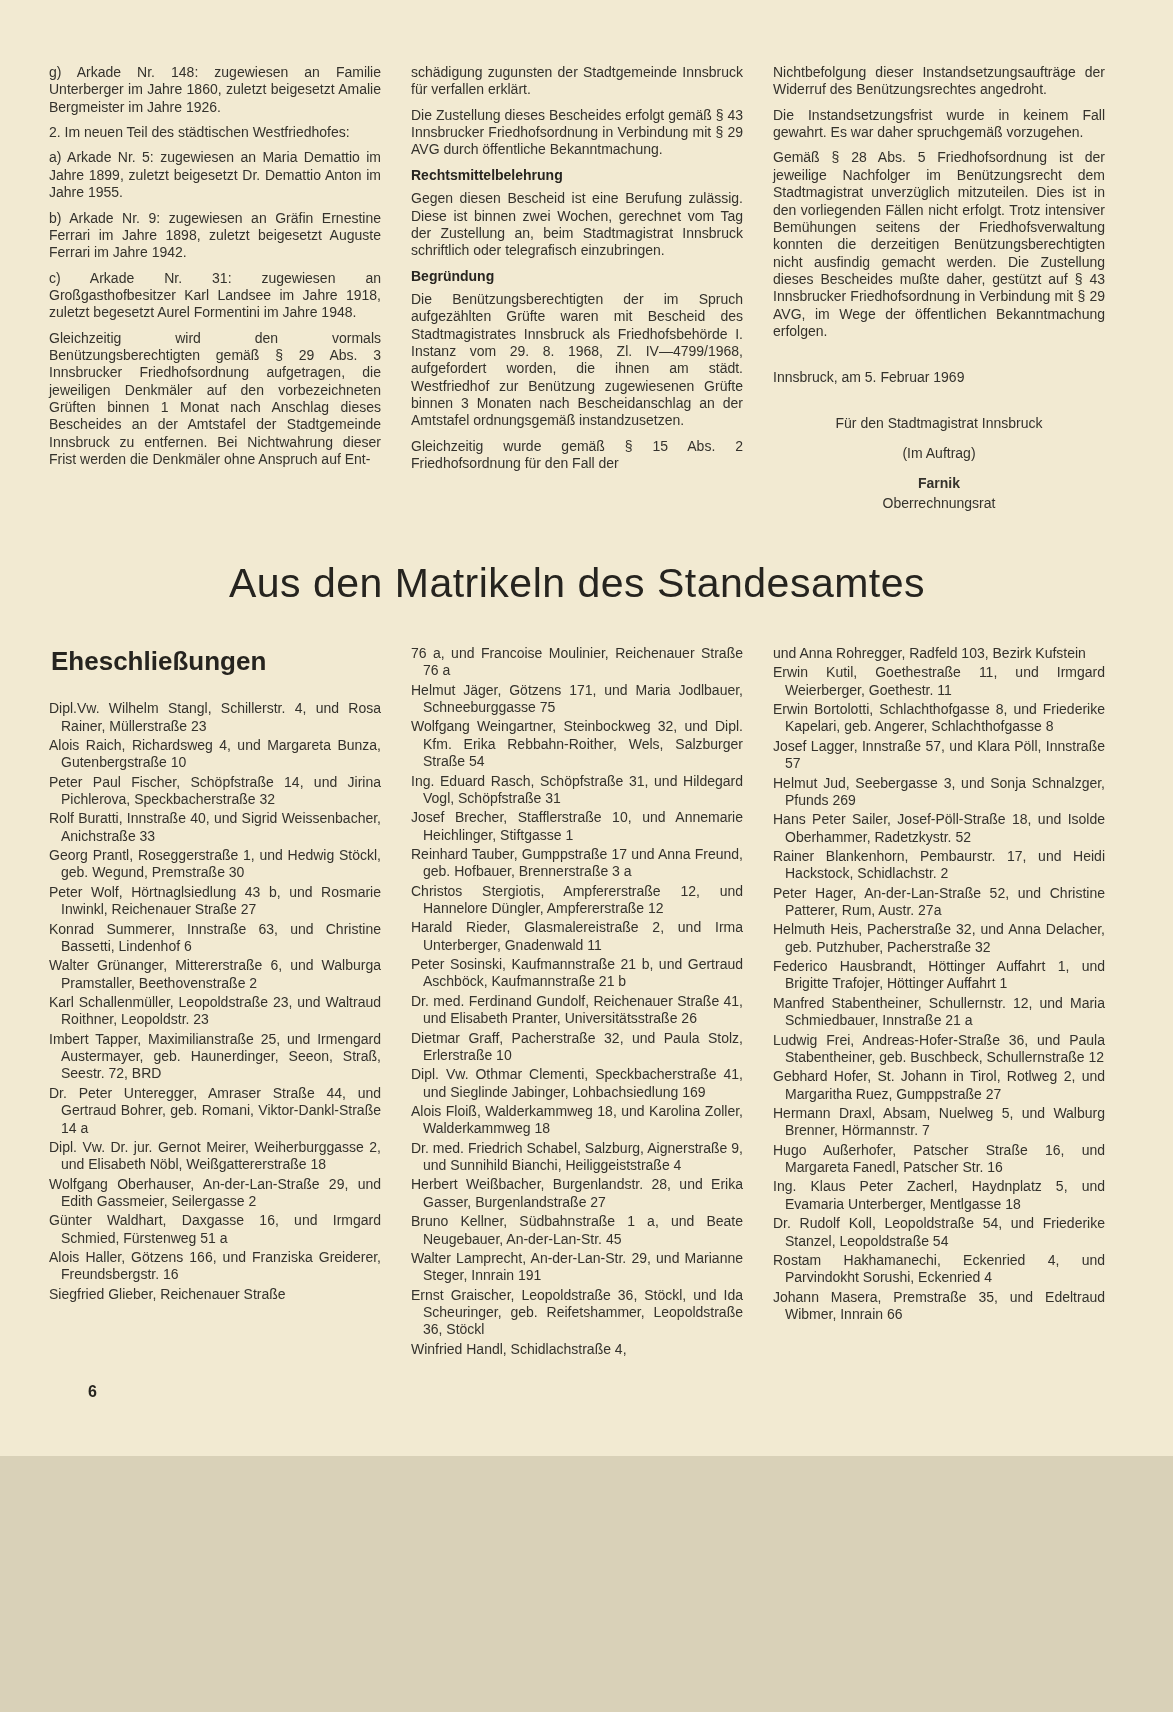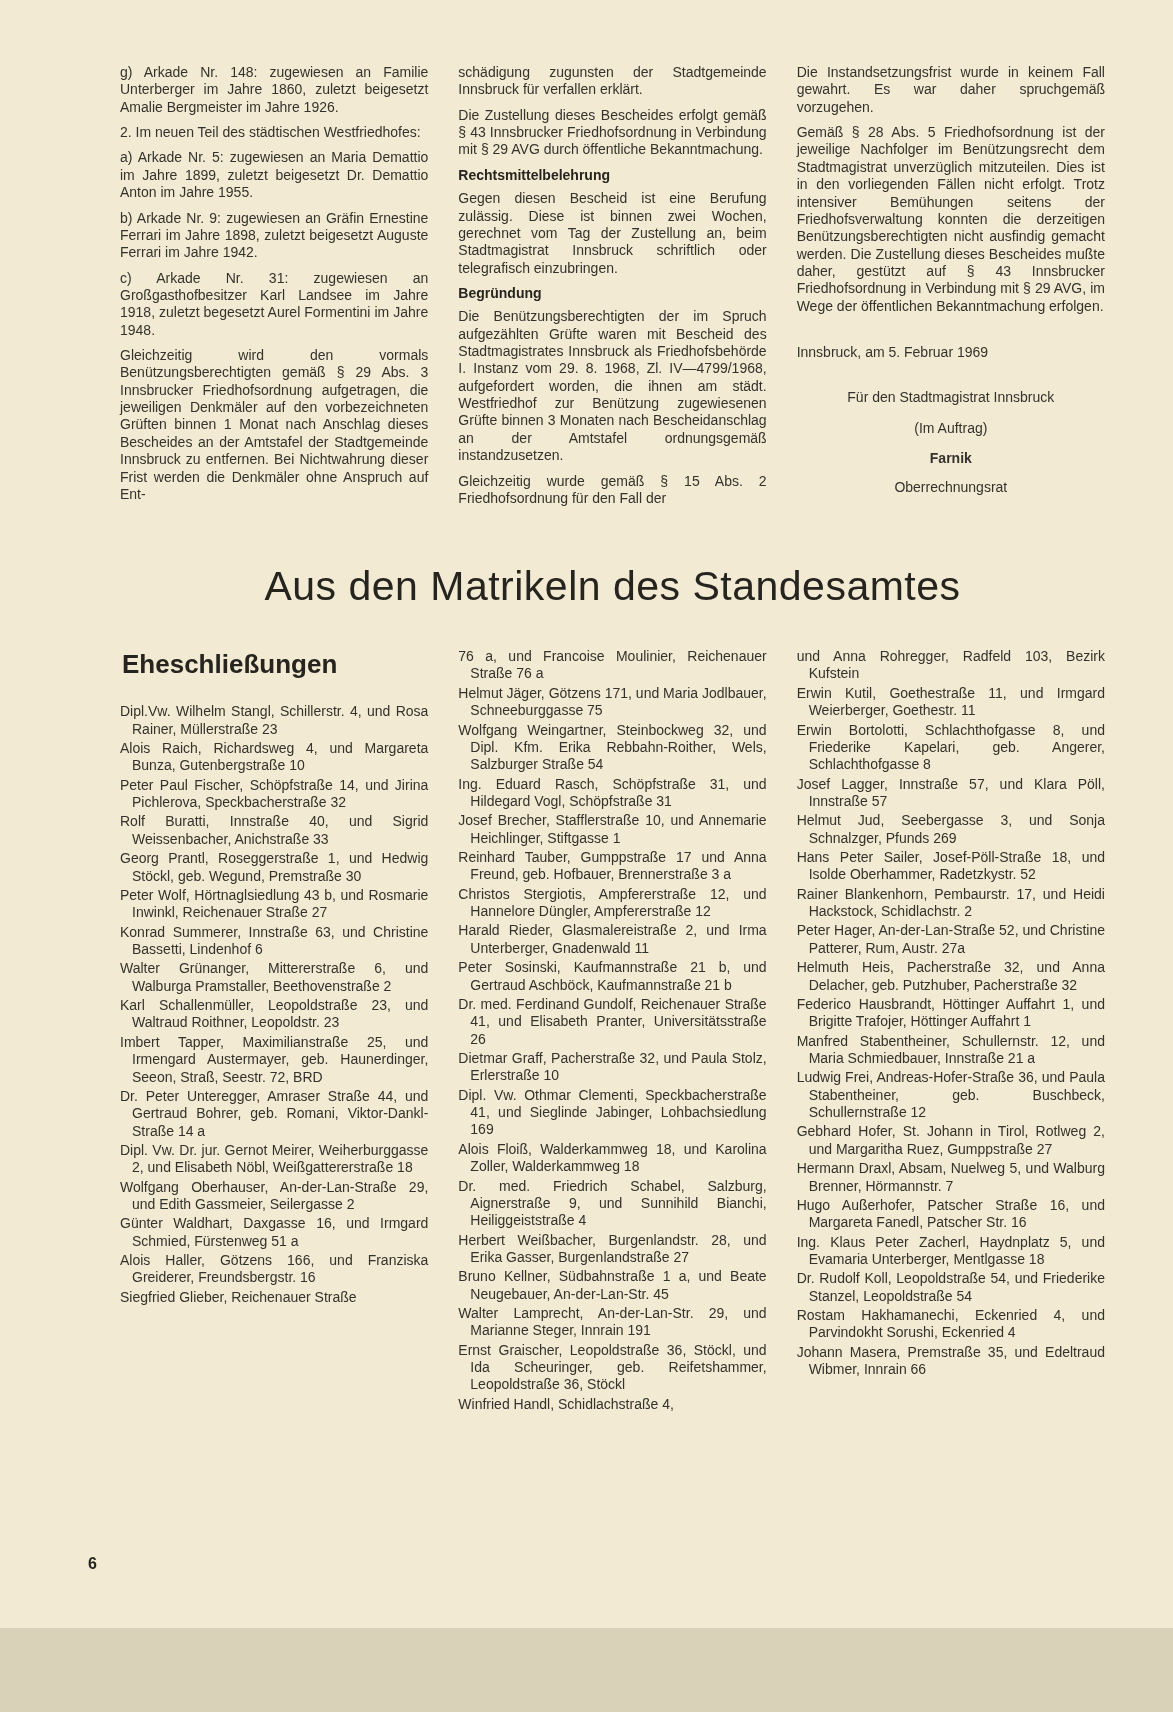--- a/index.html
+++ b/index.html
@@ -2,38 +2,38 @@
 <html lang="de" style="--paper: #f2ead2; --ink: #34322c; --heading: #26241f;"><head>
 <meta charset="utf-8">
 <style>
   * { margin:0; padding:0; box-sizing:border-box; }
   html, body { background:#d9d1b8; }
   body { font-family:"Liberation Sans","DejaVu Sans",sans-serif; }
 
   .page {
     position:relative;
     width:1173px;
-    height:1628px;
+    height:1456px;
     margin:0 auto;
     background:var(--paper,#f2ead2);
     color:var(--ink,#34322c);
-    padding:64px 68px 40px 120px;
+    padding:64px 68px 40px 49px;
     overflow:hidden;
     font-size:14px;
     line-height:1.24;
   }
 
   .cols { display:flex; gap:30px; }
   .col  { flex:1 1 0; min-width:0; }
 
   .blk-p    { text-align:justify; hyphens:auto; -webkit-hyphens:auto; margin-bottom:8px; }
   .blk-h    { font-size:14px; font-weight:bold; color:var(--heading,#26241f); margin:8px 0 6px; }
   .blk-date { margin:29px 0 28px; }
   .blk-sig  { text-align:center; margin-bottom:13px; }
-  .blk-sigb { text-align:center; font-weight:bold; margin-bottom:12px; }
+  .blk-sigb { text-align:center; font-weight:bold; margin-bottom:2px; }
   .blk-sig:last-child { margin-bottom:0; }
 
   .main-heading {
     text-align:center;
     font-size:41px;
     font-weight:normal;
     color:var(--heading,#26241f);
     letter-spacing:0.5px;
     margin:46px 0 36px;
   }
@@ -79,20 +79,21 @@
     <div class="col">
         <p class="blk-p">schädigung zugunsten der Stadtgemeinde Innsbruck für verfallen erklärt.</p>
         <p class="blk-p">Die Zustellung dieses Bescheides erfolgt gemäß § 43 Innsbrucker Friedhofsordnung in Verbindung mit § 29 AVG durch öffentliche Bekanntmachung.</p>
         <h3 class="blk-h">Rechtsmittelbelehrung</h3>
         <p class="blk-p">Gegen diesen Bescheid ist eine Berufung zulässig. Diese ist binnen zwei Wochen, gerechnet vom Tag der Zustellung an, beim Stadtmagistrat Innsbruck schriftlich oder telegrafisch einzubringen.</p>
         <h3 class="blk-h">Begründung</h3>
         <p class="blk-p">Die Benützungsberechtigten der im Spruch aufgezählten Grüfte waren mit Bescheid des Stadtmagistrates Innsbruck als Friedhofsbehörde I. Instanz vom 29. 8. 1968, Zl. IV—4799/1968, aufgefordert worden, die ihnen am städt. Westfriedhof zur Benützung zugewiesenen Grüfte binnen 3 Monaten nach Bescheidanschlag an der Amtstafel ordnungsgemäß instandzusetzen.</p>
         <p class="blk-p">Gleichzeitig wurde gemäß § 15 Abs. 2 Friedhofsordnung für den Fall der</p>
       </div>
     <div class="col">
+        <p class="blk-p">Nichtbefolgung dieser Instandsetzungsaufträge der Widerruf des Benützungsrechtes angedroht.</p>
         <p class="blk-p">Die Instandsetzungsfrist wurde in keinem Fall gewahrt. Es war daher spruchgemäß vorzugehen.</p>
         <p class="blk-p">Gemäß § 28 Abs. 5 Friedhofsordnung ist der jeweilige Nachfolger im Benützungsrecht dem Stadtmagistrat unverzüglich mitzuteilen. Dies ist in den vorliegenden Fällen nicht erfolgt. Trotz intensiver Bemühungen seitens der Friedhofsverwaltung konnten die derzeitigen Benützungsberechtigten nicht ausfindig gemacht werden. Die Zustellung dieses Bescheides mußte daher, gestützt auf § 43 Innsbrucker Friedhofsordnung in Verbindung mit § 29 AVG, im Wege der öffentlichen Bekanntmachung erfolgen.</p>
         <p class="blk-date">Innsbruck, am 5. Februar 1969</p>
         <p class="blk-sig">Für den Stadtmagistrat Innsbruck</p>
         <p class="blk-sig">(Im Auftrag)</p>
         <p class="blk-sigb">Farnik</p>
         <p class="blk-sig">Oberrechnungsrat</p>
       </div>
   </div>
 

